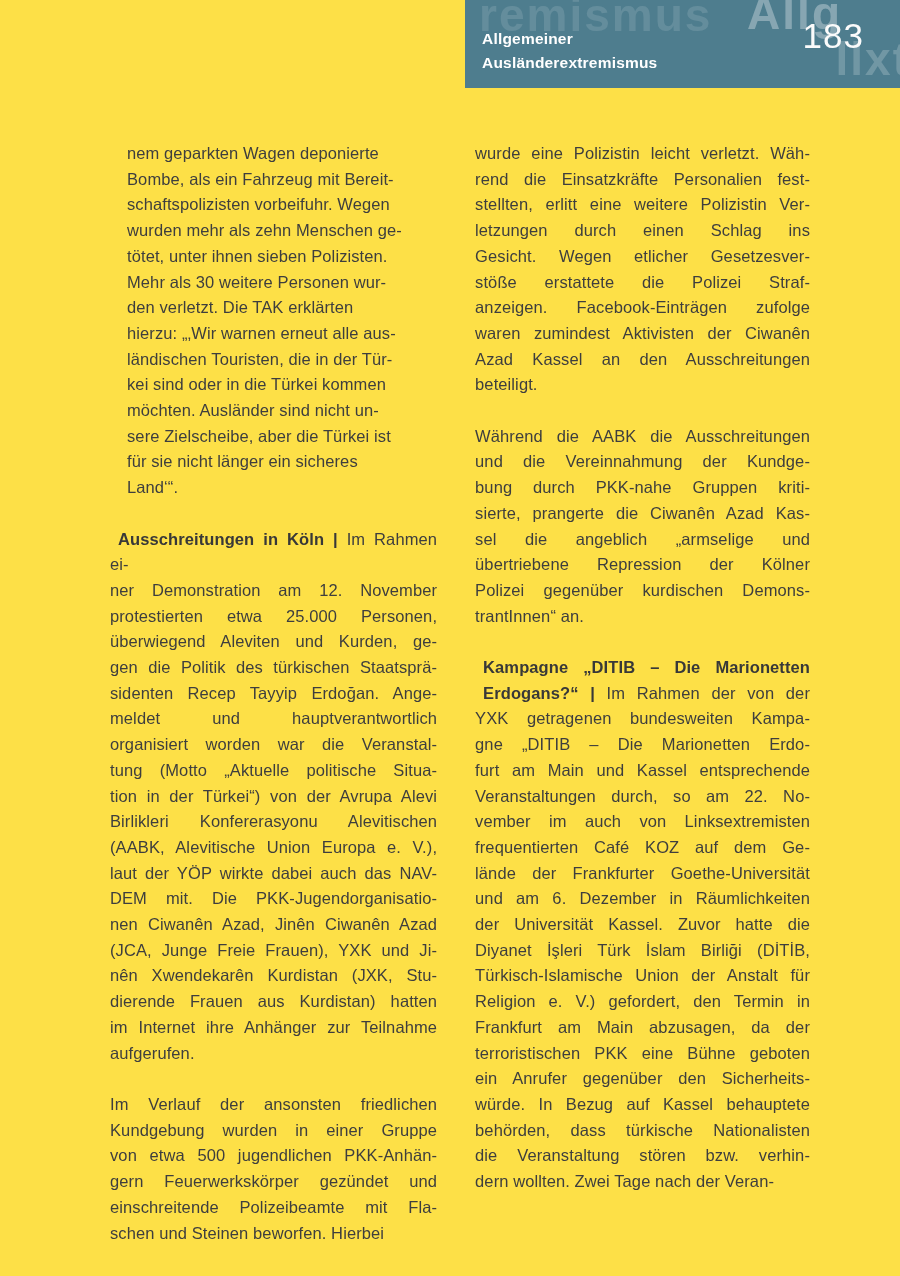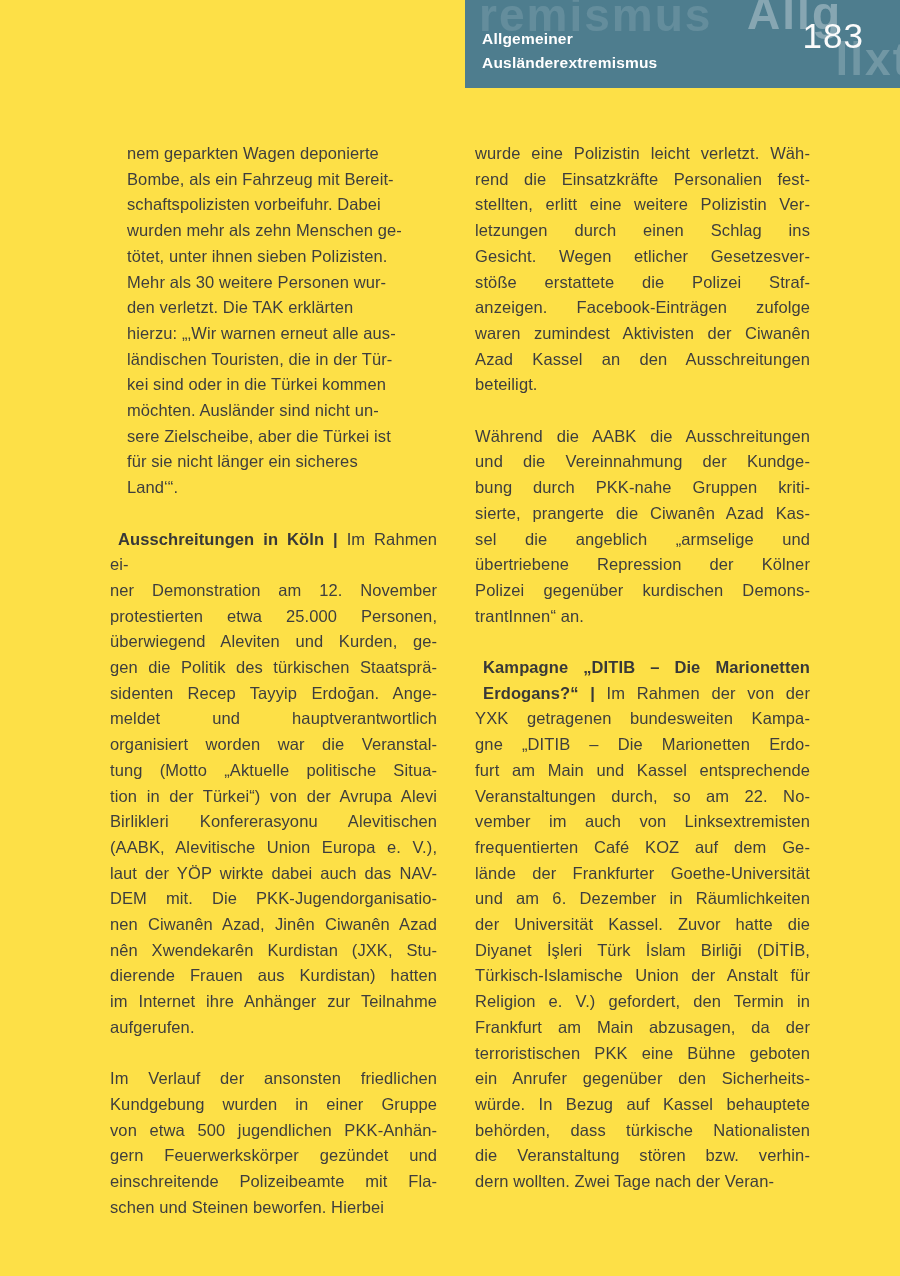--- a/index.html
+++ b/index.html
@@ -90,21 +90,21 @@
       <div>Ausländerextremismus</div>
     </div>
     <div class="page-number">183</div>
   </div>
 
   <div class="columns">
     <div class="col col-left" id="col-left">
         <div class="para quote">
           <div class="line">nem geparkten Wagen deponierte</div>
           <div class="line">Bombe, als ein Fahrzeug mit Bereit-</div>
-          <div class="line">schaftspolizisten vorbeifuhr. Dabei</div>
+          <div class="line">schaftspolizisten vorbeifuhr. Wegen</div>
           <div class="line">wurden mehr als zehn Menschen ge-</div>
           <div class="line">tötet, unter ihnen sieben Polizisten.</div>
           <div class="line">Mehr als 30 weitere Personen wur-</div>
           <div class="line">den verletzt. Die TAK erklärten</div>
           <div class="line">hierzu: „‚Wir warnen erneut alle aus-</div>
           <div class="line">ländischen Touristen, die in der Tür-</div>
           <div class="line">kei sind oder in die Türkei kommen</div>
           <div class="line">möchten. Ausländer sind nicht un-</div>
           <div class="line">sere Zielscheibe, aber die Türkei ist</div>
           <div class="line">für sie nicht länger ein sicheres</div>
@@ -119,20 +119,21 @@
           <div class="line">sidenten Recep Tayyip Erdoğan. Ange-</div>
           <div class="line">meldet und hauptverantwortlich</div>
           <div class="line">organisiert worden war die Veranstal-</div>
           <div class="line">tung (Motto „Aktuelle politische Situa-</div>
           <div class="line">tion in der Türkei“) von der Avrupa Alevi</div>
           <div class="line">Birlikleri Konfererasyonu Alevitischen</div>
           <div class="line">(AABK, Alevitische Union Europa e. V.),</div>
           <div class="line">laut der YÖP wirkte dabei auch das NAV-</div>
           <div class="line">DEM mit. Die PKK-Jugendorganisatio-</div>
           <div class="line">nen Ciwanên Azad, Jinên Ciwanên Azad</div>
+          <div class="line">(JCA, Junge Freie Frauen), YXK und Ji-</div>
           <div class="line">nên Xwendekarên Kurdistan (JXK, Stu-</div>
           <div class="line">dierende Frauen aus Kurdistan) hatten</div>
           <div class="line">im Internet ihre Anhänger zur Teilnahme</div>
           <div class="line last">aufgerufen.</div>
         </div>
         <div class="para">
           <div class="line">Im Verlauf der ansonsten friedlichen</div>
           <div class="line">Kundgebung wurden in einer Gruppe</div>
           <div class="line">von etwa 500 jugendlichen PKK-Anhän-</div>
           <div class="line">gern Feuerwerkskörper gezündet und</div>

